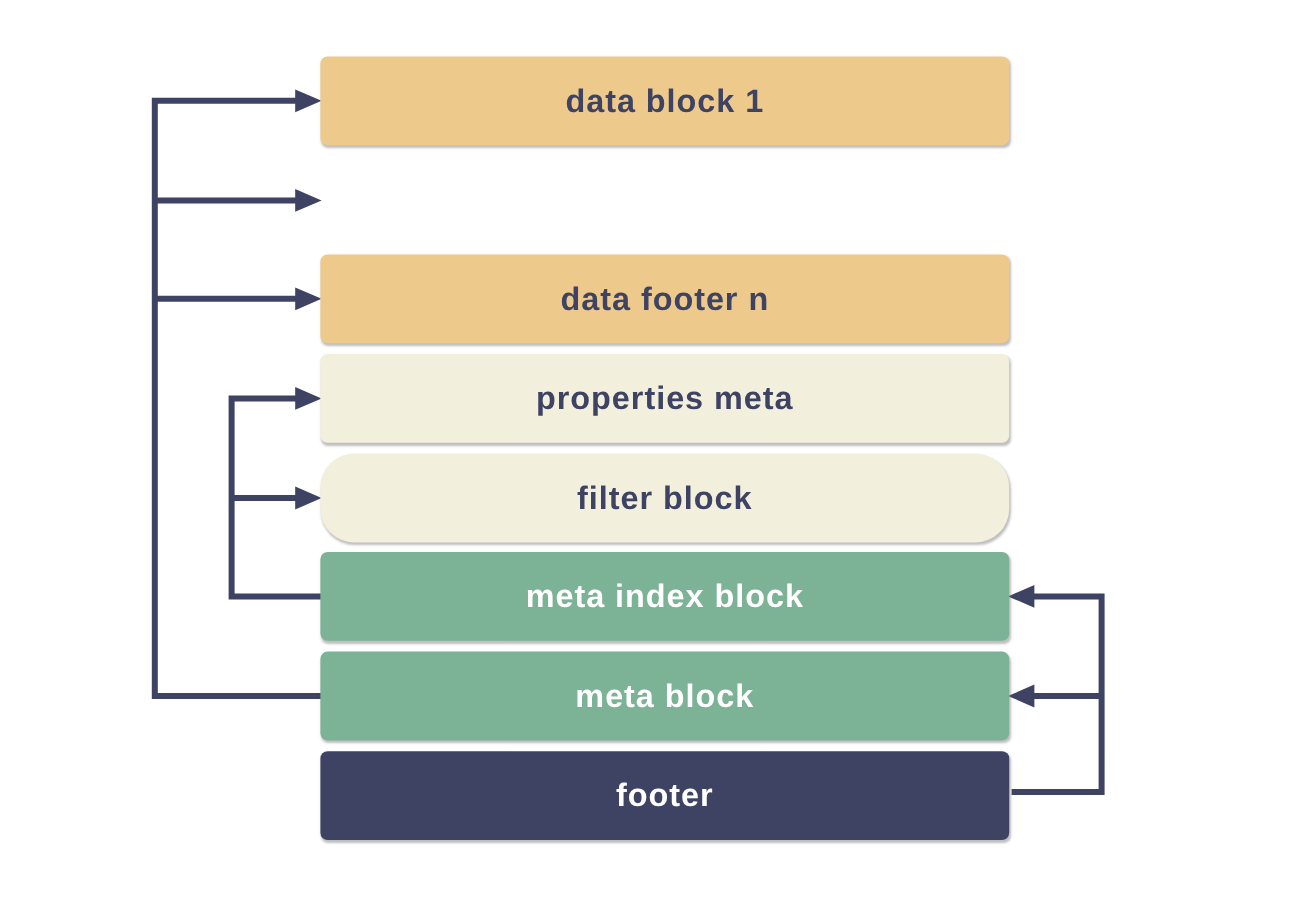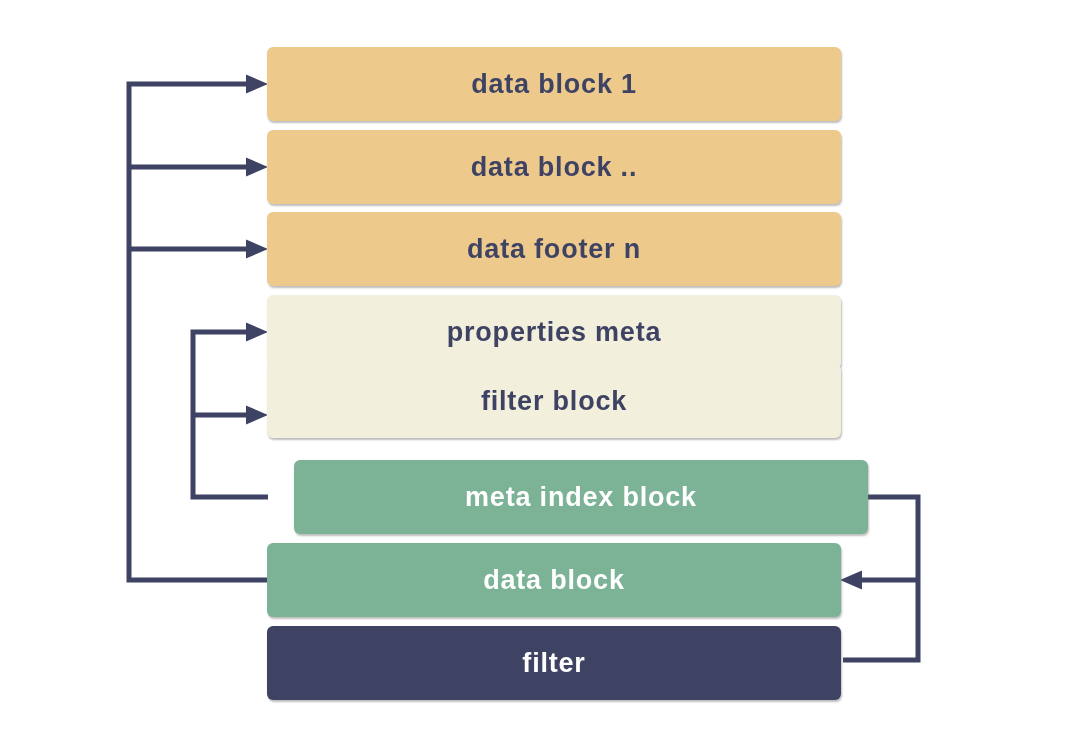--- a/index.html
+++ b/index.html
@@ -31,22 +31,22 @@
     box-sizing: border-box;
   }
   .cat-data   { background: var(--data-block-bg, #eec98c);  color: var(--text-dark, #3e4364); }
   .cat-meta   { background: var(--meta-block-bg, #f2efdc);  color: var(--text-dark, #3e4364); }
   .cat-index  { background: var(--index-block-bg, #7cb296); color: var(--text-light, #ffffff); }
   .cat-footer { background: var(--footer-bg, #3e4364);      color: var(--text-light, #ffffff); }
   .b1 { top: 47px; }
   .b2 { top: 130px; }
   .b3 { top: 212px; }
   .b4 { top: 295px; }
-  .b5 { top: 364px; }
-  .b6 { top: 460px; margin-left: 27px; }
+  .b5 { top: 378px; border-radius: 28px; }
+  .b6 { top: 460px; }
   .b7 { top: 543px; }
   .b8 { top: 626px; }
   .arrows {
     position: absolute;
     top: 0; left: 0;
     pointer-events: none;
   }
   .arrows path {
     stroke: var(--arrow, #3e4364);
     stroke-width: 5;
@@ -82,21 +82,20 @@
 
     <g>
       <path d="M860 497 H918 V660 H843"></path>
       <path d="M918 580 H860"></path>
       <polygon points="840,497 862,487.5 862,506.5"></polygon>
       <polygon points="840,580 862,570.5 862,589.5"></polygon>
     </g>
   </svg>
 
   <div class="block cat-data b1">data block 1</div>
-  <div class="block cat-data b2">data block ..</div>
   <div class="block cat-data b3">data footer n</div>
   <div class="block cat-meta b4">properties meta</div>
   <div class="block cat-meta b5">filter block</div>
   <div class="block cat-index b6">meta index block</div>
-  <div class="block cat-index b7">data block</div>
-  <div class="block cat-footer b8">filter</div>
+  <div class="block cat-index b7">meta block</div>
+  <div class="block cat-footer b8">footer</div>
 
 </div>
 
 </body></html>

